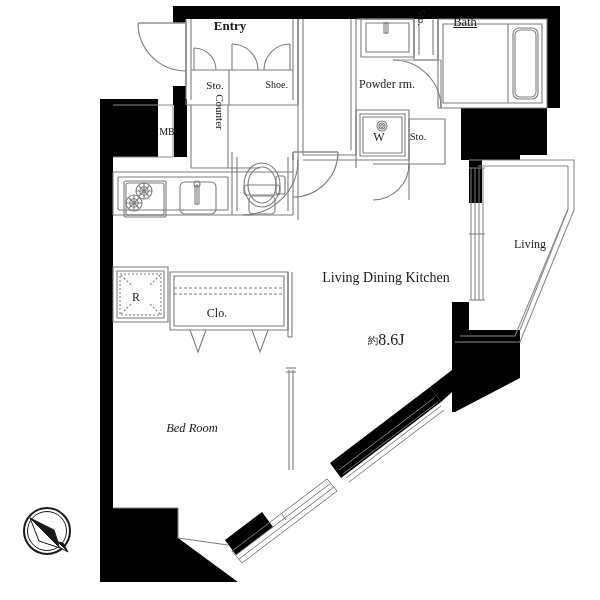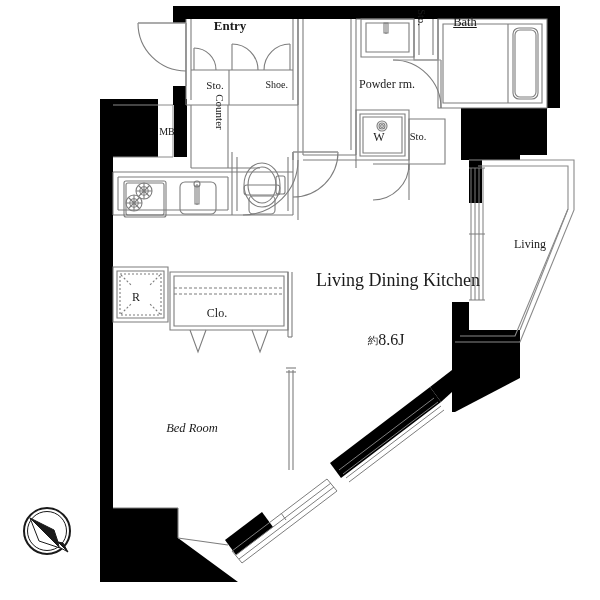--- a/index.html
+++ b/index.html
@@ -41,21 +41,21 @@
   .lbl-powder  { left: 344px; top: 77px;  font-size: 12px; width: 86px; }
   .lbl-sto2    {
     left: 404px; top: 12px; font-size: 10.5px; width: 34px;
     transform: rotate(90deg); transform-origin: 50% 50%;
   }
   .lbl-bath    { left: 440px; top: 15px;  font-size: 12.5px; width: 50px; text-decoration: underline; }
   .lbl-w       { left: 361px; top: 130px; font-size: 12px; width: 36px; }
   .lbl-sto3    { left: 399px; top: 131px; font-size: 10.5px; width: 38px; }
   .lbl-r       { left: 120px; top: 290px; font-size: 12px; width: 32px; }
   .lbl-clo     { left: 193px; top: 306px; font-size: 12px; width: 48px; font-family: Liberation Serif, serif; }
-  .lbl-ldk     { left: 316px; top: 270px; font-size: 18px; width: 140px; }
+  .lbl-ldk     { left: 316px; top: 270px; font-size: 14px; width: 140px; }
   .lbl-ldk-area{ left: 316px; top: 288px; font-size: 16px;  width: 140px; margin-top: 43px; }
   .lbl-ldk-area .pre { font-size: 10.5px; vertical-align: 0.12em; }
   .lbl-bedroom { left: 146px; top: 421px; font-size: 12.5px; width: 92px; font-style: italic; }
   .lbl-balcony { left: 496px; top: 237px; font-size: 12px; width: 68px; }
   .compass {
     position: absolute;
     left: 16px; top: 500px;
     width: 62px; height: 62px;
   }
 </style>

